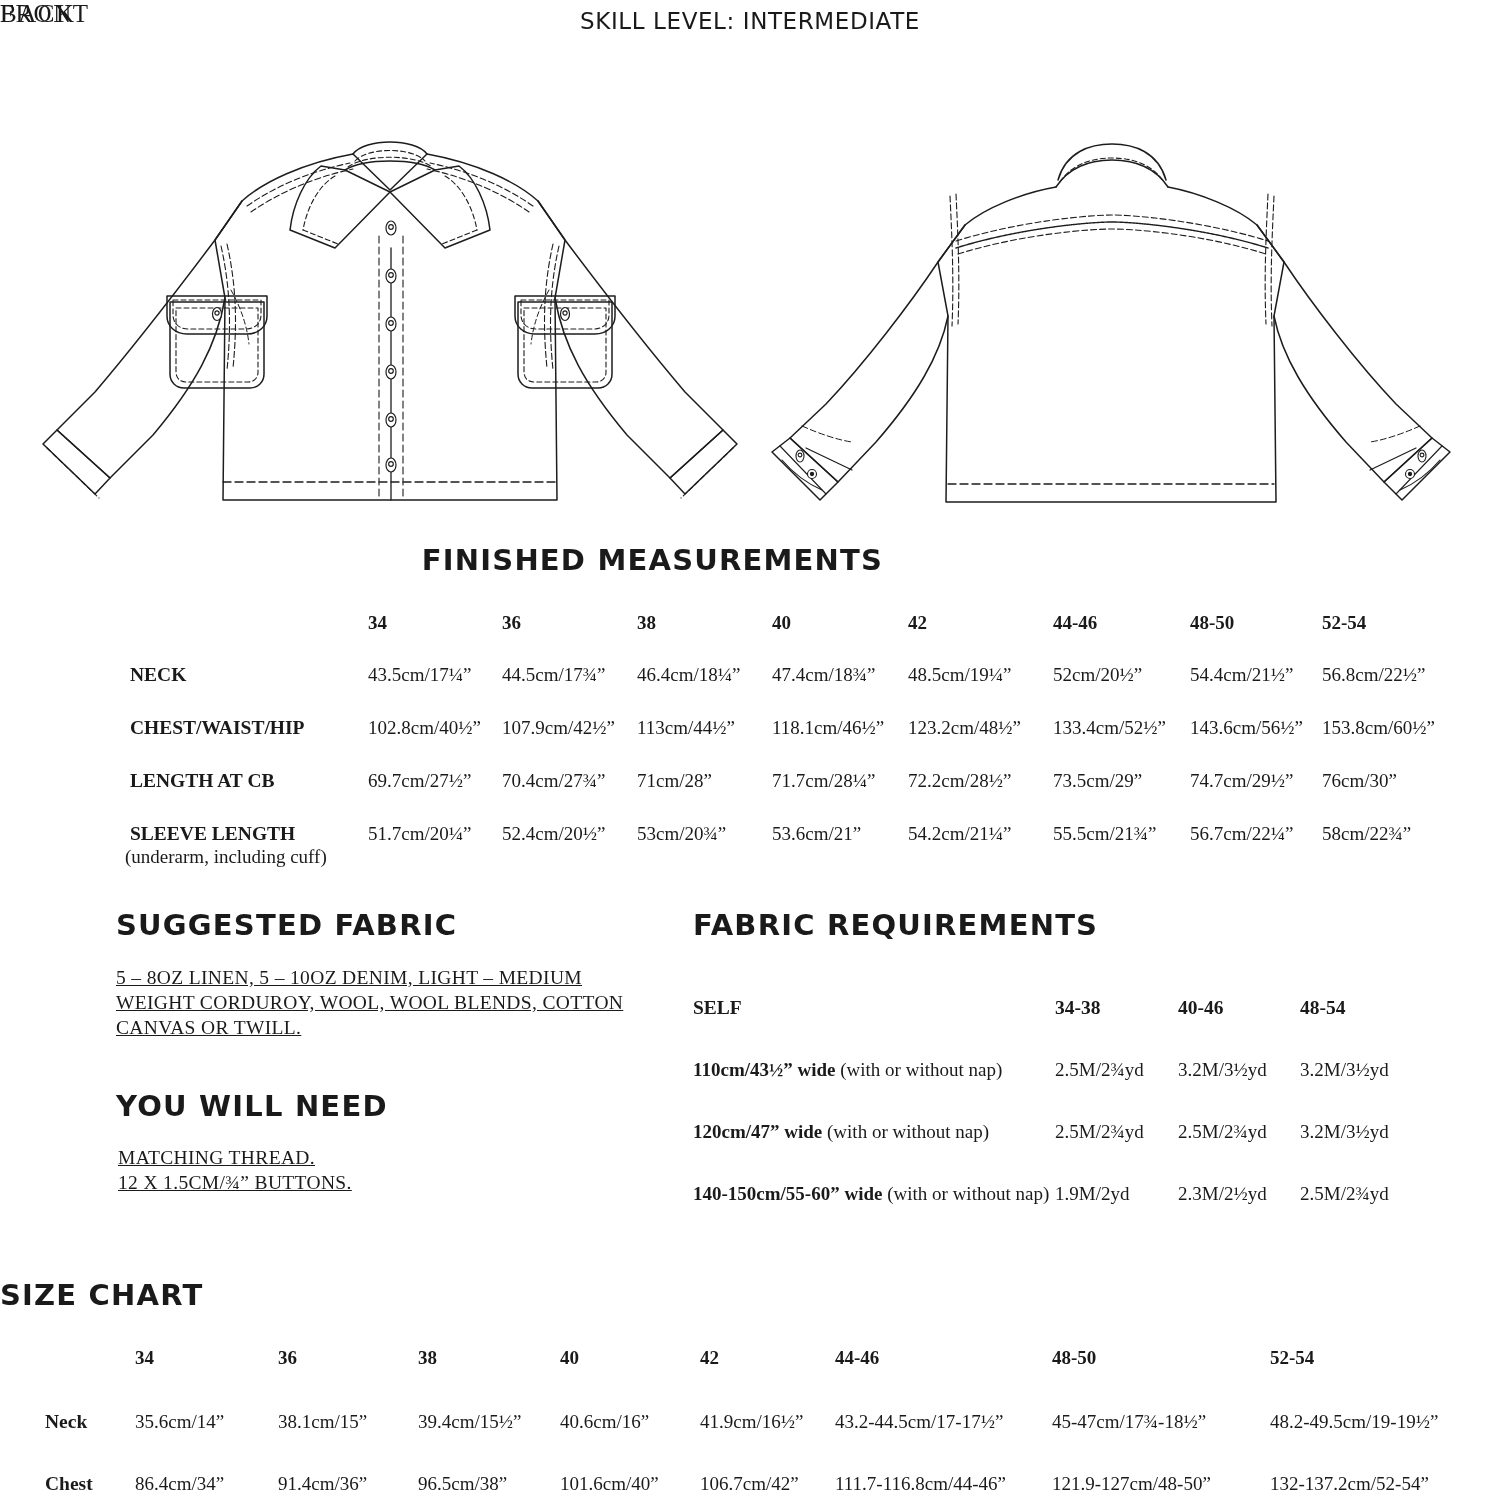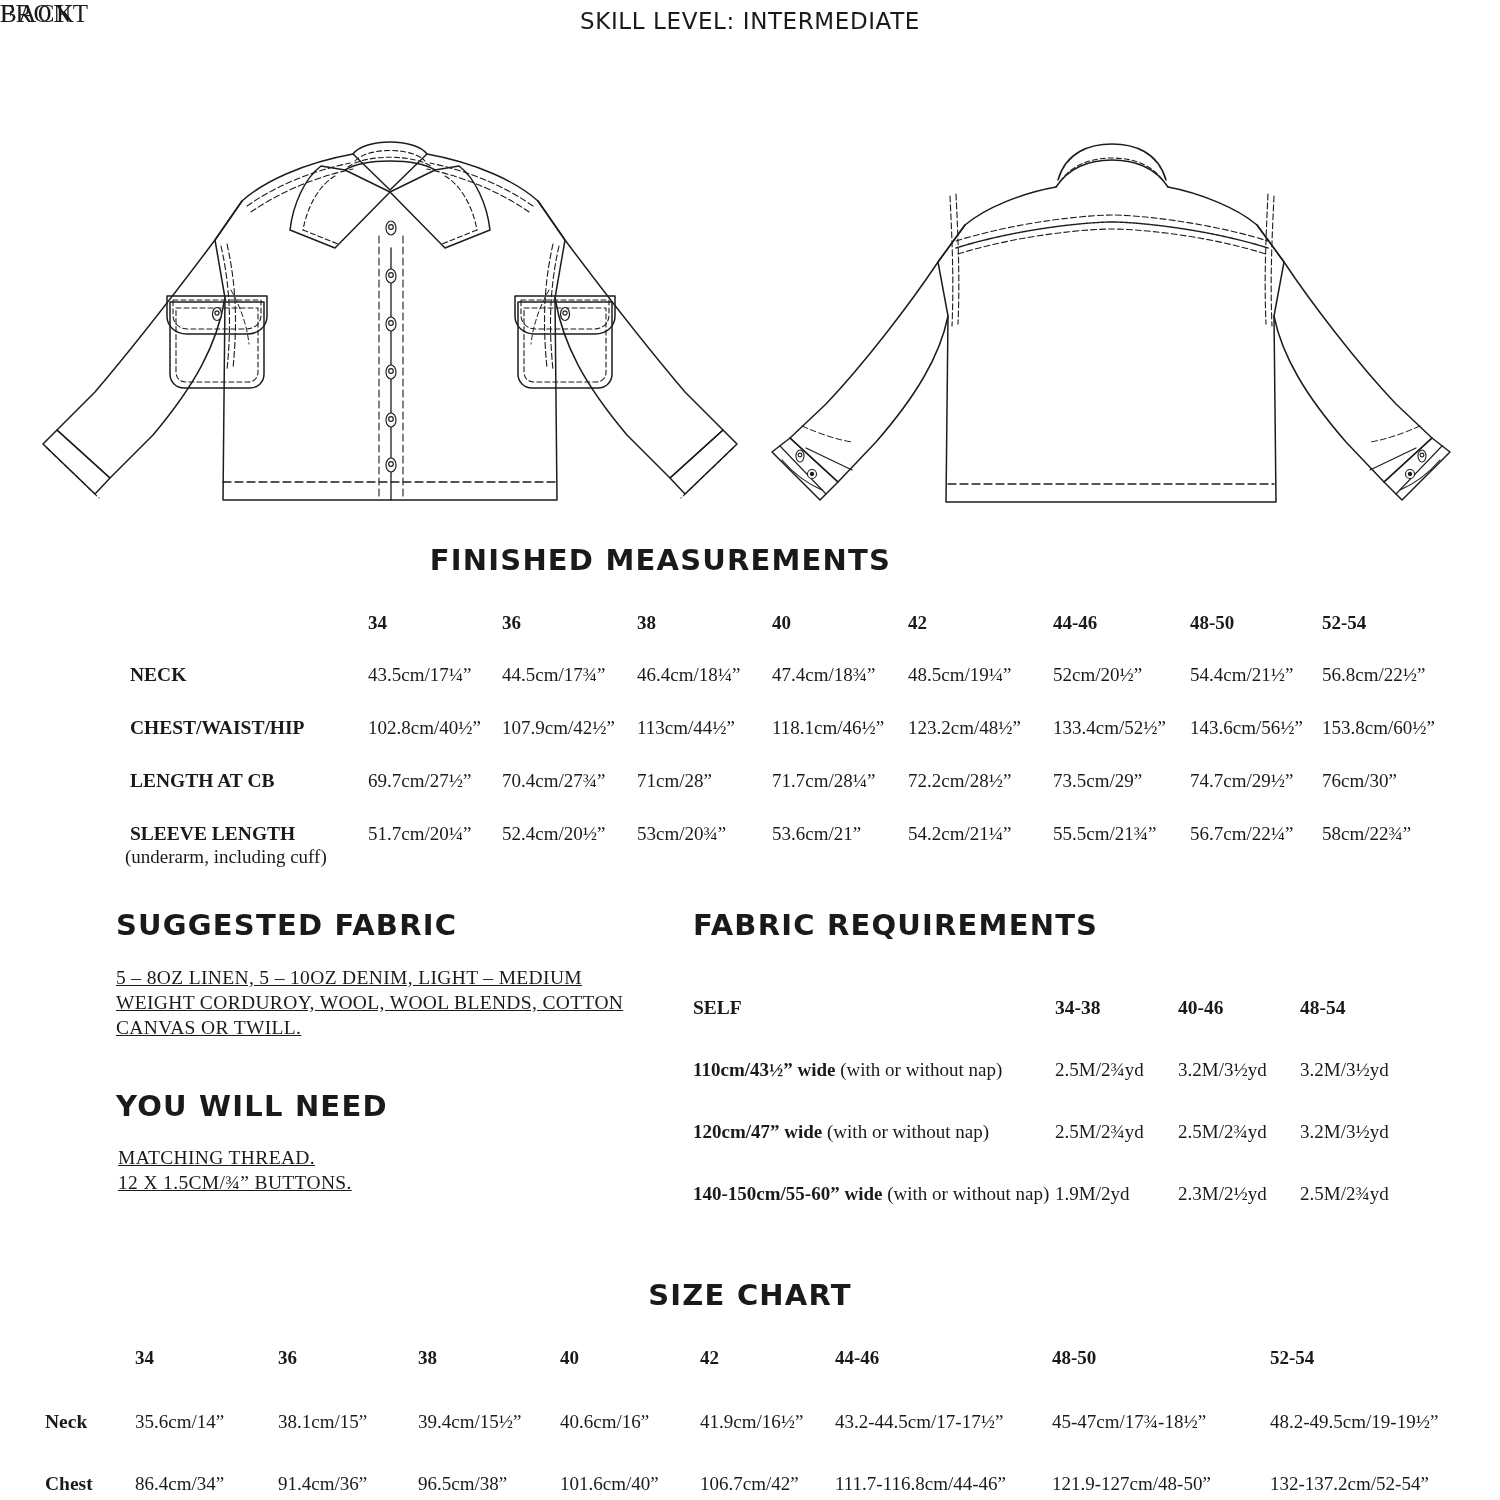--- a/index.html
+++ b/index.html
@@ -27,24 +27,24 @@
     color: #1a1a1a;
   }
   .section-heading {
     font-family: "DejaVu Sans", sans-serif;
     font-weight: bold;
     font-size: 29px;
     letter-spacing: 1.2px;
     color: #1a1a1a;
   }
   .heading-finished {
-    top: 543px; left: 0; width: 1305px; text-align: center; margin-left: 8px;
+    top: 543px; left: 0; width: 1305px; text-align: center;
   }
   .heading-sizechart {
-    top: 1278px; left: 0; width: 1500px; text-align: center;
+    top: 1278px; left: 0; width: 1500px; 
   }
   .heading-suggested { top: 908px; left: 116px; }
   .heading-youwillneed { top: 1089px; left: 116px; }
   .heading-fabricreq { top: 908px; left: 693px; }
 
   .view-label {
     font-family: "Liberation Serif", serif;
     font-size: 25px;
     letter-spacing: 1.5px;
   }

